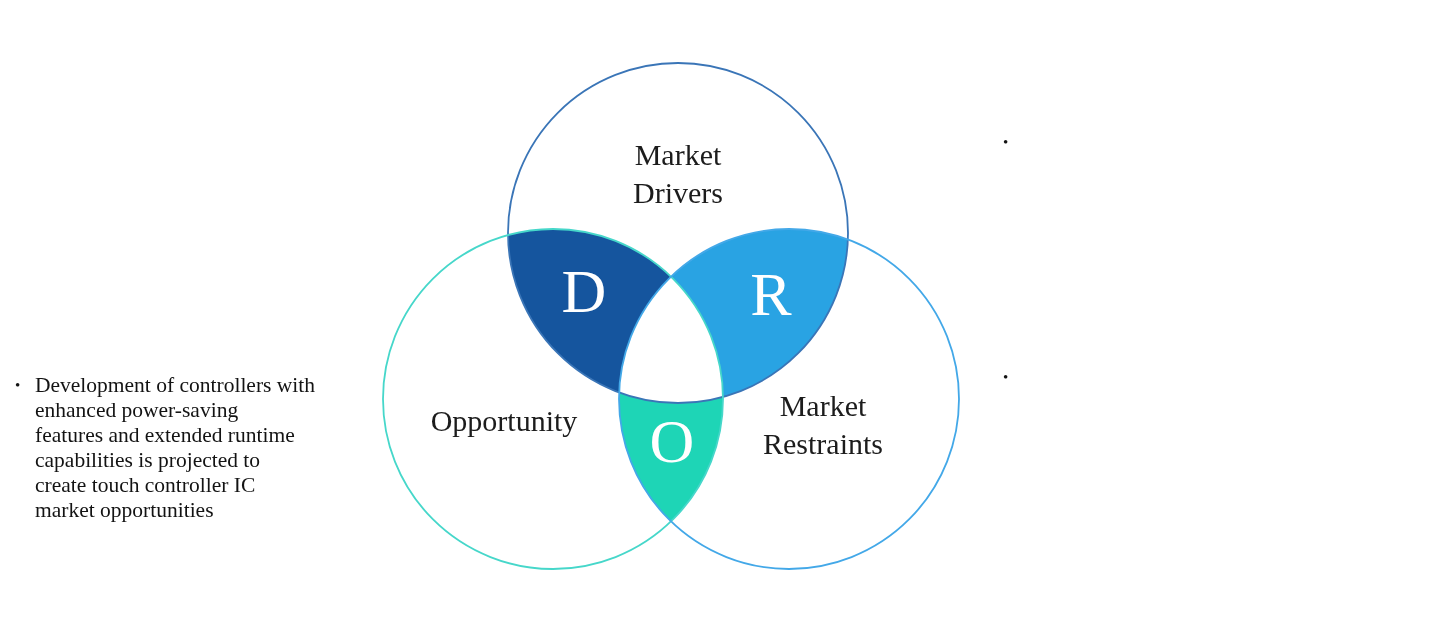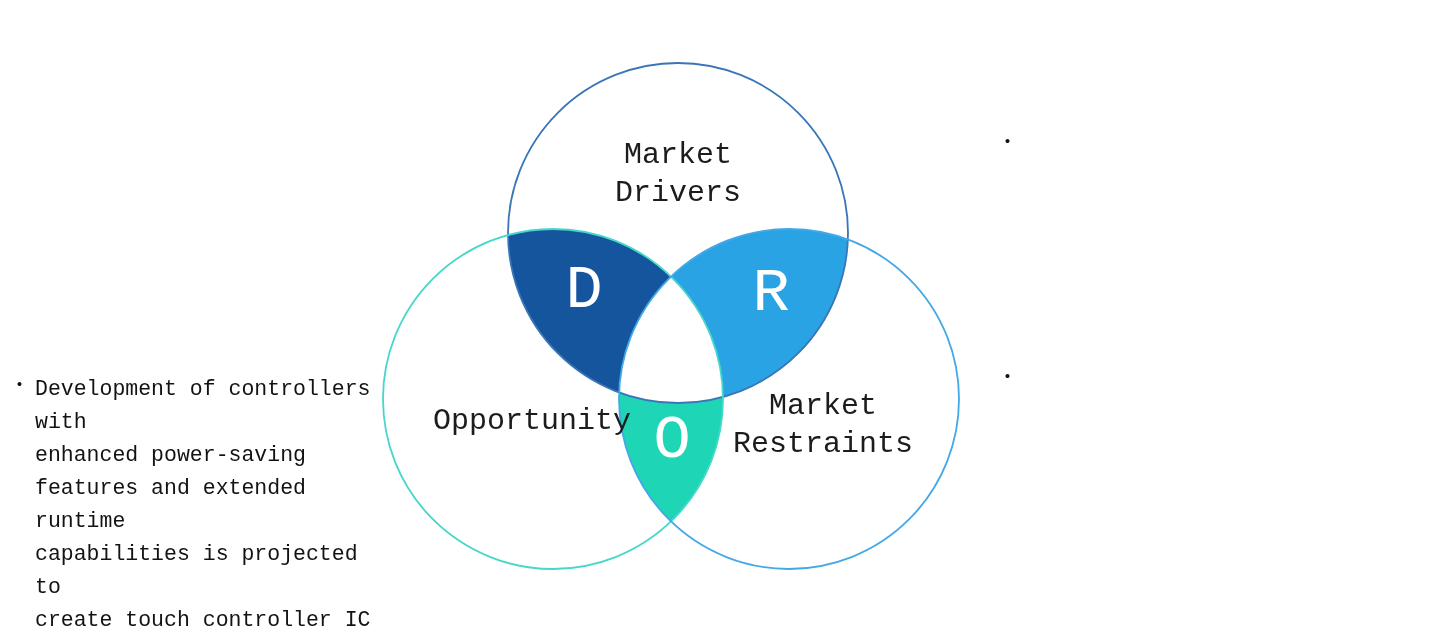--- a/index.html
+++ b/index.html
@@ -1,21 +1,21 @@
 <!DOCTYPE html>
 <html><head>
 <meta charset="utf-8">
 <style>
   html, body { margin: 0; padding: 0; background: #ffffff; }
   .canvas {
     position: relative;
     width: 1205px;
     height: 633px;
     background: #ffffff;
-    font-family: Liberation Mono, monospace;
+    font-family: Liberation Serif, serif;
     overflow: hidden;
   }
   .abs { position: absolute; }
   svg.venn { position: absolute; left: 0; top: 0; }
 
   .venn-label {
     text-align: center;
     font-size: 30px;
     line-height: 38px;
     color: #1c1c1c;
@@ -36,21 +36,21 @@
   .note .dot {
     flex: 0 0 auto;
     font-size: 15px;
     line-height: 27px;
     text-align: left;
   }
   .note .txt {
     font-size: 21.5px;
     white-space: pre-line;
   }
-  .note.left-note .txt  { line-height: 33px; }
+  .note.left-note .txt  { line-height: 25px; }
   .note.right-note .txt { line-height: 27.5px; }
   .site-url {
     font-size: 20px;
     color: #55585c;
     letter-spacing: 0.2px;
   }
 </style>
 </head>
 <body>
 
@@ -89,21 +89,21 @@
     </g>
 
     <circle cx="678" cy="233" r="170" fill="none" stroke-width="1.8" stroke="#3A75B7"></circle>
     <circle cx="553" cy="399" r="170" fill="none" stroke-width="1.8" stroke="#46D7CA"></circle>
     <circle cx="789" cy="399" r="170" fill="none" stroke-width="1.8" stroke="#43A8E8"></circle>
   </svg>
 
   <div class="abs venn-label" style="left:558px; top:136px; width:240px;">Market
 Drivers</div>
 
-  <div class="abs venn-label" style="left:384px; top:402px; width:240px;padding-left:28px;">Opportunity</div>
+  <div class="abs venn-label" style="left:384px; top:402px; width:240px;">Opportunity</div>
 
   <div class="abs venn-label" style="left:703px; top:387px; width:240px;">Market
 Restraints</div>
 
   <div class="abs venn-letter" style="left:544px; top:260px; width:80px;">D</div>
 
   <div class="abs venn-letter" style="left:731px; top:263px; width:80px;">R</div>
 
   <div class="abs venn-letter" style="left:632px; top:410px; width:80px;">O</div>
 

